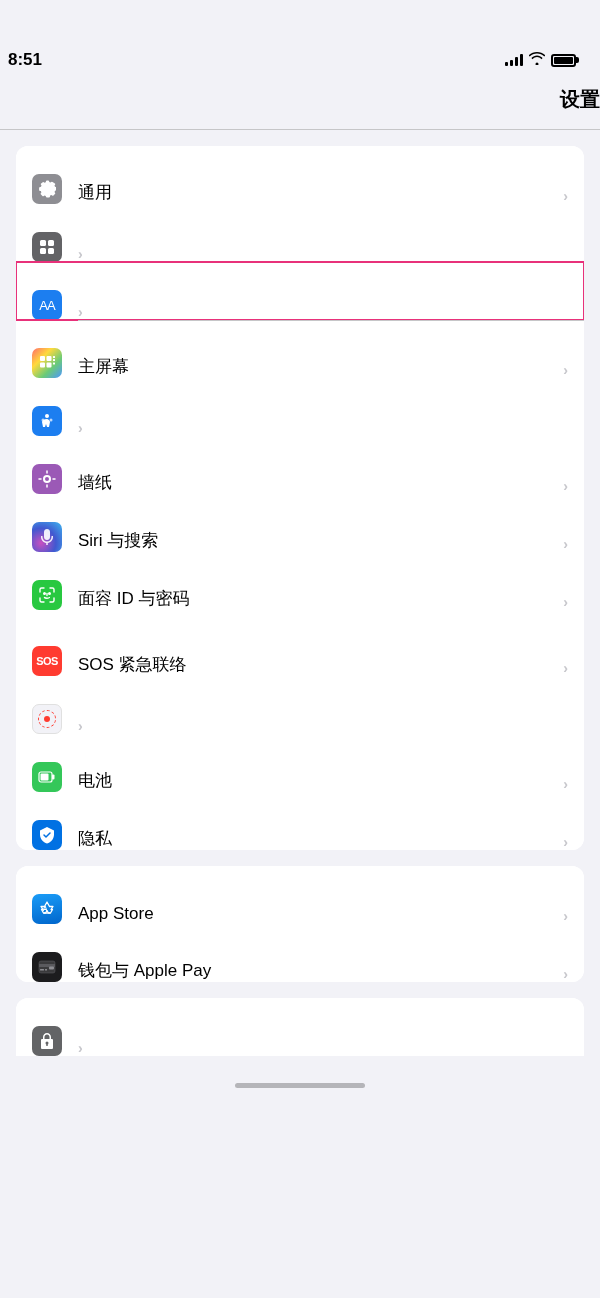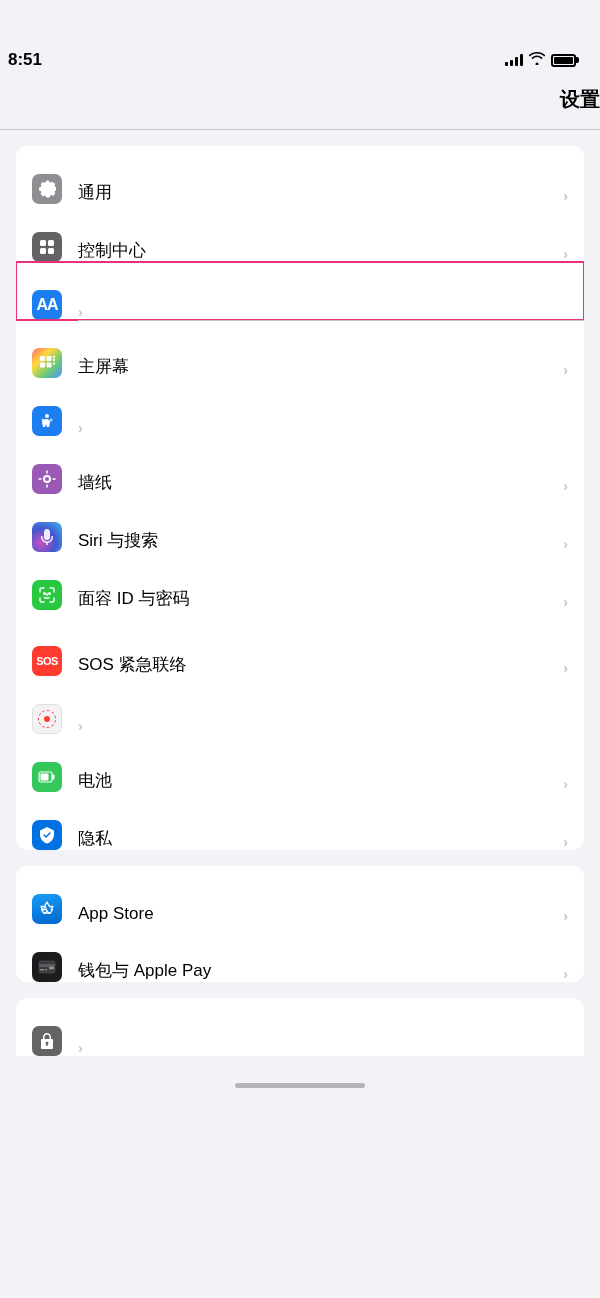--- a/index.html
+++ b/index.html
@@ -229,27 +229,26 @@
 
   <div class="settings-item">
     <div class="item-icon bg-gray2" style="background:#636366;">
       <svg width="18" height="18" viewBox="0 0 18 18" fill="white">
         <rect x="2" y="2" width="6" height="6" rx="1.5"></rect>
         <rect x="10" y="2" width="6" height="6" rx="1.5"></rect>
         <rect x="2" y="10" width="6" height="6" rx="1.5"></rect>
         <rect x="10" y="10" width="6" height="6" rx="1.5"></rect>
       </svg>
     </div>
-    <span class="item-label">控制中心</span>
     <span class="item-chevron">›</span>
   </div>
 
   <div class="settings-item item-highlighted" style="background:#fff; outline: 2.5px solid #e8317a; outline-offset:-1px; z-index:2; position:relative;">
     <div class="item-icon bg-blue" style="background:#1c7ef0;">
-      <span style="font-size:16px; font-weight:700; color:#fff; letter-spacing:-1px;">AA</span>
+      <span style="font-size:13px; font-weight:400; color:#fff; letter-spacing:-1px;">AA</span>
     </div>
     <span class="item-chevron">›</span>
   </div>
 
   <div class="settings-item">
     <div class="item-icon" style="background: linear-gradient(135deg, #ff6b6b 0%, #ffd93d 33%, #6bcb77 66%, #4d96ff 100%); border-radius:7px;">
       <svg width="18" height="18" viewBox="0 0 18 18" fill="white">
         <rect x="2" y="2" width="5" height="5" rx="1"></rect>
         <rect x="8.5" y="2" width="5" height="5" rx="1"></rect>
         <rect x="2" y="8.5" width="5" height="5" rx="1"></rect>

